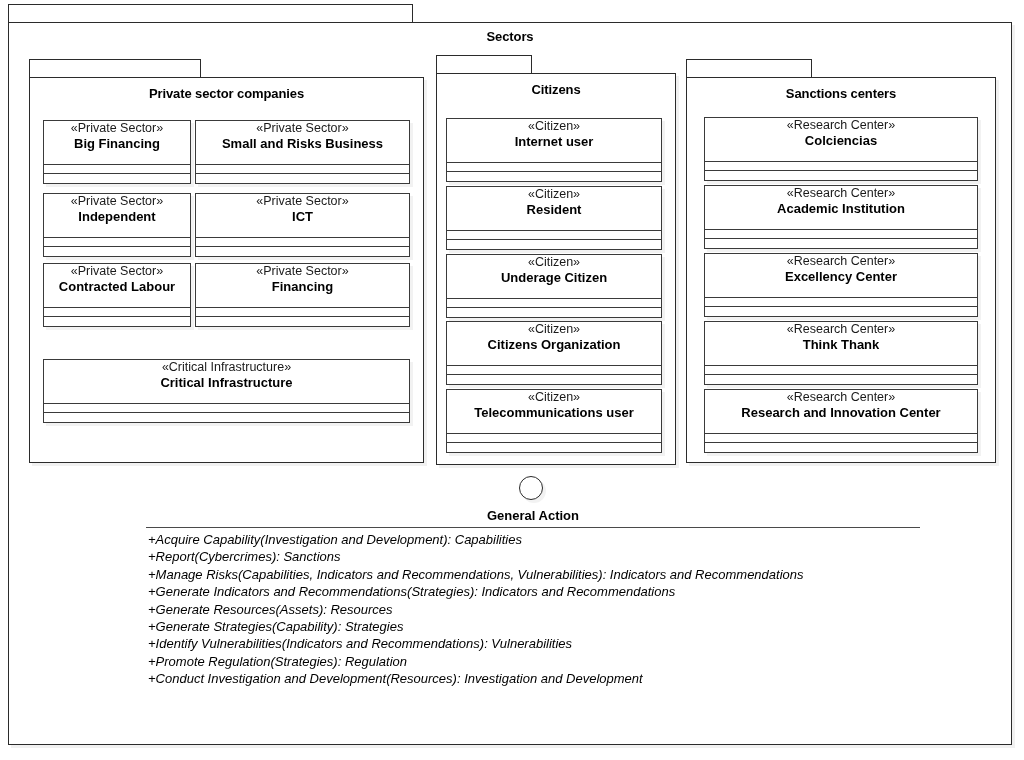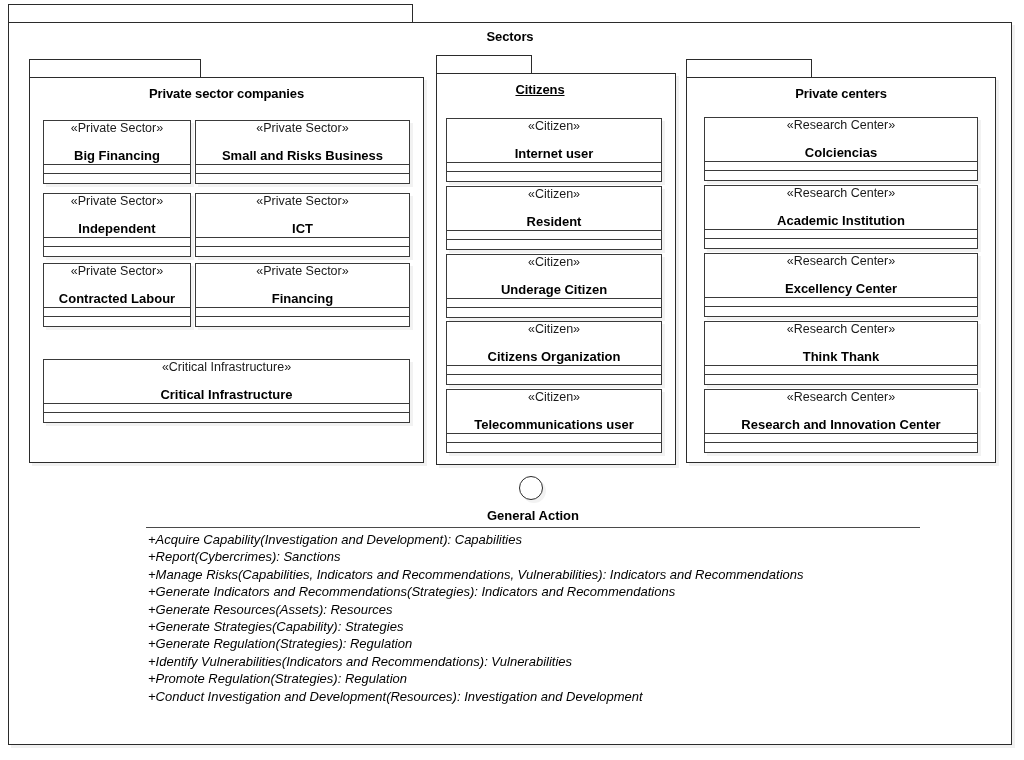--- a/index.html
+++ b/index.html
@@ -55,21 +55,21 @@
     box-sizing: border-box;
     box-shadow: 3px 3px 0 rgba(0,0,0,0.05);
   }
   .uml-class .name-compartment {
     height: 44px;
     box-sizing: border-box;
     border-bottom: 1.5px solid #3a3a3a;
     display: flex;
     flex-direction: column;
     align-items: center;
-    justify-content: space-between;
+    justify-content: flex-start;
     overflow: visible;
     white-space: nowrap;
   }
   .uml-class .stereotype {
     font-size: 12.5px;
     font-weight: normal;
     color: #1a1a1a;
     line-height: 15px;
   }
   .uml-class .cls-name {
@@ -193,21 +193,21 @@
     <div class="name-compartment">
       <span class="stereotype">«Critical Infrastructure»</span>
       <span class="cls-name">Critical Infrastructure</span>
     </div>
     <div class="attr-compartment"></div>
     <div class="oper-compartment"></div>
   </div>
 
   <div class="pkg-tab" style="left:436px; top:55px; width:96px; height:19px;"></div>
   <div class="pkg-body" style="left:436px; top:73px; width:240px; height:392px;"></div>
-  <div class="pkg-title" style="left:420px; width:240px; top:82px;text-decoration:underline;">Citizens</div>
+  <div class="pkg-title" style="left:436px; width:240px; top:82px;">Citizens</div>
 
   <div class="uml-class" style="left:446px; top:118px; width:216px; height:64px;">
     <div class="name-compartment">
       <span class="stereotype">«Citizen»</span>
       <span class="cls-name">Internet user</span>
     </div>
     <div class="attr-compartment"></div>
     <div class="oper-compartment"></div>
   </div>
 
@@ -242,21 +242,21 @@
     <div class="name-compartment">
       <span class="stereotype">«Citizen»</span>
       <span class="cls-name">Telecommunications user</span>
     </div>
     <div class="attr-compartment"></div>
     <div class="oper-compartment"></div>
   </div>
 
   <div class="pkg-tab" style="left:686px; top:59px; width:126px; height:19px;"></div>
   <div class="pkg-body" style="left:686px; top:77px; width:310px; height:386px;"></div>
-  <div class="pkg-title" style="left:686px; width:310px; top:86px;">Private centers</div>
+  <div class="pkg-title" style="left:686px; width:310px; top:86px;">Sanctions centers</div>
 
   <div class="uml-class" style="left:704px; top:117px; width:274px; height:64px;">
     <div class="name-compartment">
       <span class="stereotype">«Research Center»</span>
       <span class="cls-name">Colciencias</span>
     </div>
     <div class="attr-compartment"></div>
     <div class="oper-compartment"></div>
   </div>
 
@@ -300,19 +300,18 @@
 
   <div id="general-action-title" style="left:146px; width:774px; top:508px;">General Action</div>
   <div id="general-action-rule" style="left:146px; top:527px; width:774px;"></div>
   <div id="general-action-ops" style="left:148px; top:531px; width:800px;">
       <div class="op-line">+Acquire Capability(Investigation and Development): Capabilities</div>
       <div class="op-line">+Report(Cybercrimes): Sanctions</div>
       <div class="op-line">+Manage Risks(Capabilities, Indicators and Recommendations, Vulnerabilities): Indicators and Recommendations</div>
       <div class="op-line">+Generate Indicators and Recommendations(Strategies): Indicators and Recommendations</div>
       <div class="op-line">+Generate Resources(Assets): Resources</div>
       <div class="op-line">+Generate Strategies(Capability): Strategies</div>
-      <div class="op-line">+Generate Regulation(Strategies): Regulation</div>
       <div class="op-line">+Identify Vulnerabilities(Indicators and Recommendations): Vulnerabilities</div>
       <div class="op-line">+Promote Regulation(Strategies): Regulation</div>
       <div class="op-line">+Conduct Investigation and Development(Resources): Investigation and Development</div>
     </div>
 
 </div>
 
 </body></html>

